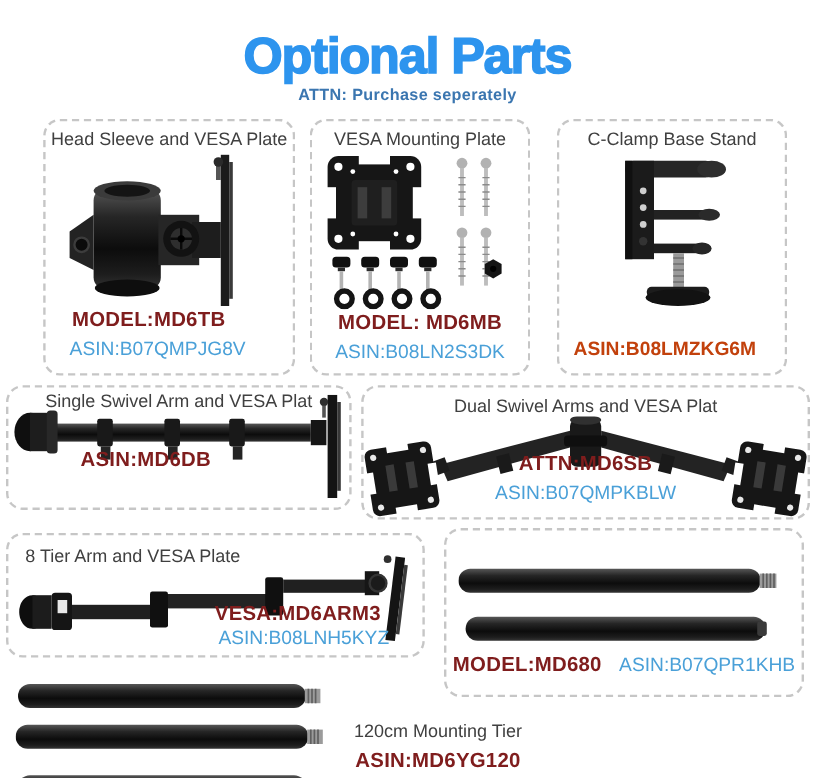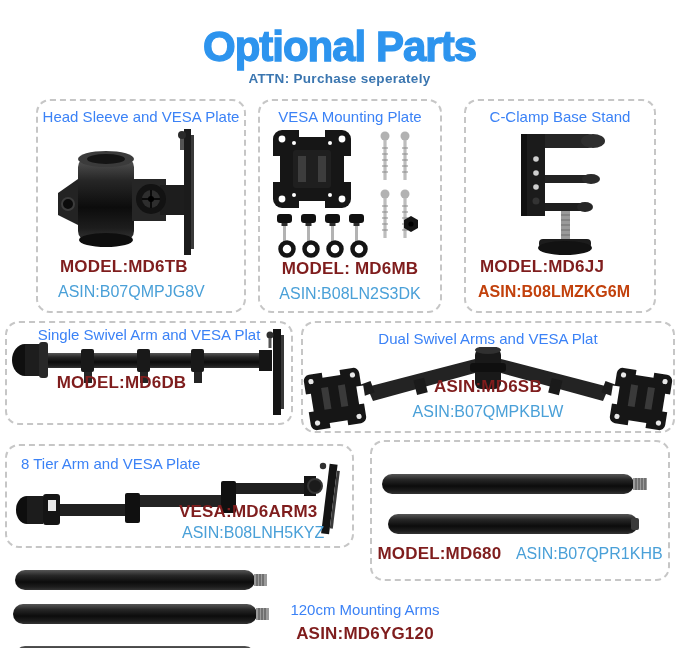--- a/index.html
+++ b/index.html
@@ -14,21 +14,21 @@
     -webkit-text-stroke:1.3px #2d94ee;
   }
   .subtitle{
     position:absolute;top:46px;left:0;width:100%;text-align:center;
     font-size:13.5px;font-weight:bold;color:#3b76b0;letter-spacing:.3px;
   }
   .card{
     position:absolute;border:2px dashed #c6c6c6;border-radius:14px;background:#fff;
   }
   .card-title{
-    position:absolute;left:0;width:100%;text-align:center;color:#3b82f6;
+    position:absolute;left:0;width:100%;text-align:center;color:#404040;
     font-size:15px;white-space:nowrap;
   }
   .model{
     position:absolute;font-size:17px;font-weight:bold;color:#7f1d1d;letter-spacing:.2px;white-space:nowrap;
   }
   .asin{
     position:absolute;font-size:16px;color:#4aa0d8;white-space:nowrap;
   }
   .asin.bold{font-weight:bold;color:#c2410c;}
   .prod-img{position:absolute;}
@@ -213,21 +213,20 @@
       <circle cx="45" cy="74" r="3.5" fill="#333"></circle>
       <rect x="54" y="48" width="46" height="8" fill="#222"></rect>
       <ellipse cx="100" cy="52" rx="9" ry="5" fill="#2a2a2a"></ellipse>
       <rect x="54" y="76" width="40" height="8" fill="#1e1e1e"></rect>
       <ellipse cx="94" cy="80" rx="8" ry="5" fill="#262626"></ellipse>
       <rect x="70" y="84" width="9" height="30" fill="#9a9a9a"></rect>
       <path d="M70 88h9M70 93h9M70 98h9M70 103h9M70 108h9" stroke="#6f6f6f" stroke-width="1.2"></path>
       <rect x="48" y="112" width="52" height="9" rx="4" fill="#1c1c1c"></rect>
       <ellipse cx="74" cy="121" rx="27" ry="7" fill="#121212"></ellipse>
     </svg>
-    <div class="model">MODEL:MD6JJ</div>
     <div class="asin bold">ASIN:B08LMZKG6M</div>
   </div>
 
   <div class="card" id="card4">
     <div class="card-title">Single Swivel Arm and VESA Plat</div>
     <svg class="prod-img" width="280" height="88" viewBox="0 0 280 88">
       <rect x="34" y="24" width="216" height="15" fill="url(#gpole)"></rect>
       <ellipse cx="16" cy="31" rx="13" ry="16" fill="#0f0f0f"></ellipse>
       <rect x="16" y="15" width="18" height="32" fill="#1d1d1d"></rect>
       <rect x="30" y="13" width="9" height="36" rx="3" fill="#282828"></rect>
@@ -238,21 +237,21 @@
           <rect x="131" y="43" width="8" height="11" fill="#242424"></rect>
         <rect x="182" y="20" width="13" height="23" rx="2"></rect>
           <rect x="185" y="43" width="8" height="11" fill="#242424"></rect>
       </g>
       <rect x="250" y="21" width="13" height="21" fill="#151515"></rect>
       <rect x="264" y="0" width="8" height="86" fill="#141414"></rect>
       <rect x="272" y="6" width="3" height="74" fill="#383838"></rect>
       <circle cx="261" cy="6" r="3.5" fill="#2f2f2f"></circle>
       <rect x="259.5" y="9" width="3" height="10" fill="#555"></rect>
     </svg>
-    <div class="model">MODEL:MD6DB</div>
+    <div class="model">ASIN:MD6DB</div>
   </div>
 
   <div class="card" id="card5">
     <div class="card-title">Dual Swivel Arms and VESA Plat</div>
     <svg class="prod-img" width="370" height="84" viewBox="0 0 370 84">
       <polygon points="64,40 172,12 172,26 70,54" fill="#232323"></polygon>
       <polygon points="198,12 306,40 300,54 198,26" fill="#232323"></polygon>
       <rect x="112" y="32" width="11" height="15" fill="#1a1a1a" transform="rotate(-14 117 39)"></rect>
       <rect x="247" y="32" width="11" height="15" fill="#1a1a1a" transform="rotate(14 252 39)"></rect>
       <rect x="172" y="2" width="26" height="40" rx="6" fill="#191919"></rect>
@@ -280,21 +279,21 @@
         <rect x="-2" y="19" width="7" height="18" fill="#fff"></rect>
           <rect x="51" y="19" width="7" height="18" fill="#fff"></rect>
         <circle cx="7" cy="7" r="2.6" fill="#e8e8e8"></circle>
           <circle cx="49" cy="7" r="2.6" fill="#e8e8e8"></circle>
         <circle cx="7" cy="49" r="2.6" fill="#e8e8e8"></circle>
           <circle cx="49" cy="49" r="2.6" fill="#e8e8e8"></circle>
         <rect x="16" y="15" width="7" height="22" fill="#3a3a3a"></rect>
           <rect x="33" y="15" width="7" height="22" fill="#3a3a3a"></rect>
       </g>
     </svg>
-    <div class="model">ASIN:MD6SB</div>
+    <div class="model">ATTN:MD6SB</div>
     <div class="asin">ASIN:B07QMPKBLW</div>
   </div>
 
   <div class="card" id="card6">
     <div class="card-title">8 Tier Arm and VESA Plate</div>
     <svg class="prod-img" width="332" height="80" viewBox="0 0 332 80">
       <ellipse cx="14" cy="48" rx="11" ry="14" fill="#0e0e0e"></ellipse>
       <rect x="14" y="34" width="16" height="28" fill="#1c1c1c"></rect>
       <rect x="30" y="32" width="17" height="31" rx="3" fill="#151515"></rect>
       <rect x="35" y="38" width="8" height="11" fill="#e8e8e8"></rect>
@@ -332,18 +331,18 @@
   <div id="group8">
     <svg class="prod-img" width="260" height="104" viewBox="0 0 260 104">
       <rect x="2" y="2" width="240" height="20" rx="10" fill="url(#gpole)"></rect>
       <rect x="241" y="6" width="13" height="12" fill="#9b9b9b"></rect>
       <path d="M244 6v12M247 6v12M250 6v12" stroke="#5f5f5f" stroke-width="1.4"></path>
       <rect x="0" y="36" width="244" height="20" rx="10" fill="url(#gpole)"></rect>
       <rect x="243" y="40" width="13" height="12" fill="#9b9b9b"></rect>
       <path d="M246 40v12M249 40v12M252 40v12" stroke="#5f5f5f" stroke-width="1.4"></path>
       <rect x="2" y="78" width="240" height="20" rx="10" fill="url(#gpole)"></rect>
     </svg>
-    <div class="card-title">120cm Mounting Arms</div>
+    <div class="card-title">120cm Mounting Tier</div>
     <div class="model">ASIN:MD6YG120</div>
     <div class="asin">ASIN:B08LMYJ71T</div>
   </div>
 
 </div>
 
 </body></html>

